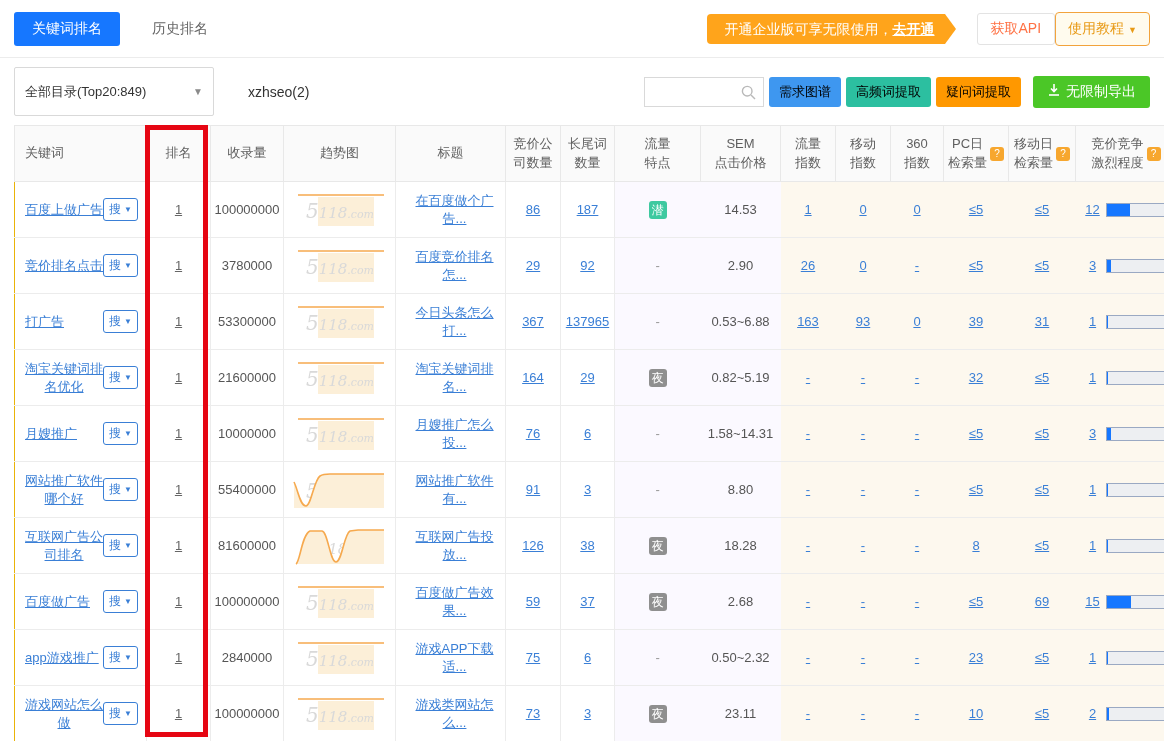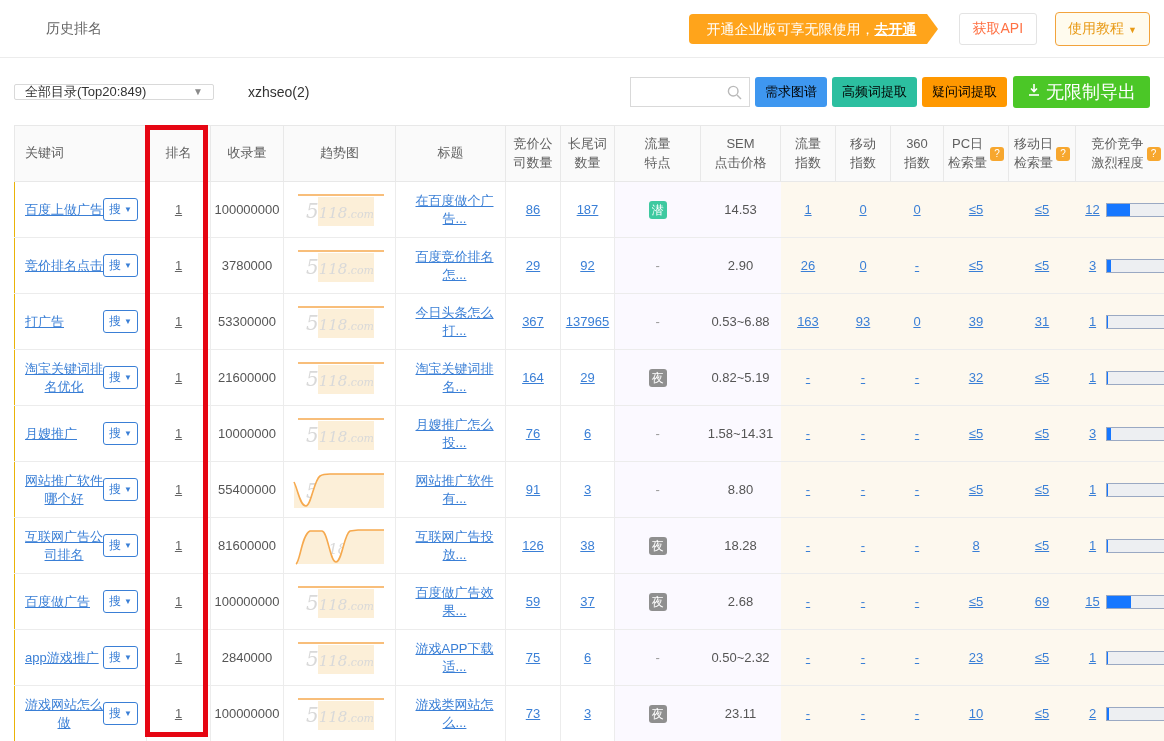--- a/index.html
+++ b/index.html
@@ -10,38 +10,38 @@
   .topbar { height:58px; border-bottom:1px solid #ececec; display:flex; align-items:center; padding:0 14px; }
   .tab-active { background:#1677ff; color:#fff; font-size:14px; padding:8px 18px; border-radius:3px; border:none; cursor:pointer; }
   .tab-inactive { margin-left:32px; color:#666; font-size:14px; cursor:pointer; }
   .top-spacer { flex:1; }
   .banner { position:relative; background:#ffa41b; color:#fff; font-size:14px; height:30px; line-height:30px;
     padding:0 10px 16px 18px; border-radius:4px 0 0 4px; margin-right:32px; cursor:pointer; }
   .banner .banner-link { color:#fff; font-weight:bold; text-decoration:underline; }
   .banner:after { content:""; position:absolute; right:-11px; top:0;
     border-top:15px solid transparent; border-bottom:15px solid transparent; border-left:11px solid #ffa41b; }
   .api-btn { border:1px solid #e3e3e3; background:#fff; color:#ff7144; font-size:14px; padding:6px 13px; border-radius:3px; cursor:pointer; }
-  .tut-btn { margin-left:18px; border:1px solid #f2a33c; background:#fffbee; color:#e89a16; font-size:14px;
+  .tut-btn { border:1px solid #f2a33c; background:#fffbee; color:#e89a16; font-size:14px;
     padding:7px 12px; border-radius:4px; cursor:pointer; }
   .tut-caret { font-size:9px; margin-left:4px; }
 
   
   .toolbar { height:67px; display:flex; align-items:center; padding:0 14px; }
-  .dir-select { position:relative; width:200px; height:16px; border:1px solid #d9d9d9; border-radius:2px;
+  .dir-select { position:relative; width:200px; height:49px; border:1px solid #d9d9d9; border-radius:2px;
     display:flex; align-items:center; padding:0 10px; font-size:13px; color:#333; cursor:pointer; background:#fff; }
   .dir-caret { position:absolute; right:10px; color:#8a8a8a; font-size:10px; }
   .user-label { margin-left:34px; font-size:14px; color:#333; }
   .search-box { position:relative; width:120px; height:30px; border:1px solid #d9d9d9; background:#fff; }
   .search-box input { border:none; outline:none; width:94px; height:26px; padding:0 7px; font-size:13px; }
   .search-icon { position:absolute; right:6px; top:6px; cursor:pointer; }
   .tb-btn { margin-left:5px; height:30px; border:none; border-radius:3px; color:#000000; font-size:13px; padding:0 10px; cursor:pointer; }
   .btn-demand { background:#3e97f0; }
   .btn-freq { background:#2cbfa0; }
   .btn-question { background:#ff9800; }
-  .btn-export { margin-left:6px; height:32px; background:#4bc727; font-size:18px; display:flex; align-items:center;
+  .btn-export { margin-left:12px; height:32px; background:#4bc727; font-size:14px; display:flex; align-items:center;
     gap:5px; padding:0 14px; border:none; border-radius:3px; color:#fff; cursor:pointer; }
 
   
   table { border-collapse:collapse; table-layout:fixed; margin-left:14px; width:1161px; }
   th { background:#fafafa; border:1px solid #e8e8e8; border-left:none; height:56px; font-weight:normal; }
   th:first-child { border-left:1px solid #e8e8e8; }
   .thx { display:flex; align-items:center; justify-content:center; }
   .thx.left { justify-content:flex-start; padding-left:10px; }
   .th-label { white-space:pre-line; font-size:13px; color:#5f5f5f; line-height:1.45; }
   .help { display:inline-block; width:14px; height:14px; line-height:14px; background:#f7a72f; color:#fff;
@@ -69,20 +69,21 @@
   .fill { height:100%; background:#1677ff; }
 
   
   .red-box { position:absolute; left:145px; top:125px; width:63px; height:612px;
     border:5px solid #e60613; pointer-events:none; z-index:5; }
 </style>
 </head>
 <body>
 
 <div class="topbar">
+  <button class="tab-active">关键词排名</button>
   <span class="tab-inactive">历史排名</span>
   <div class="top-spacer"></div>
   <div class="banner">
     <span>开通企业版可享无限使用，</span><span class="banner-link">去开通</span>
   </div>
   <button class="api-btn">获取API</button>
   <button class="tut-btn">
     <span>使用教程</span><span class="tut-caret">▼</span>
   </button>
 </div>

